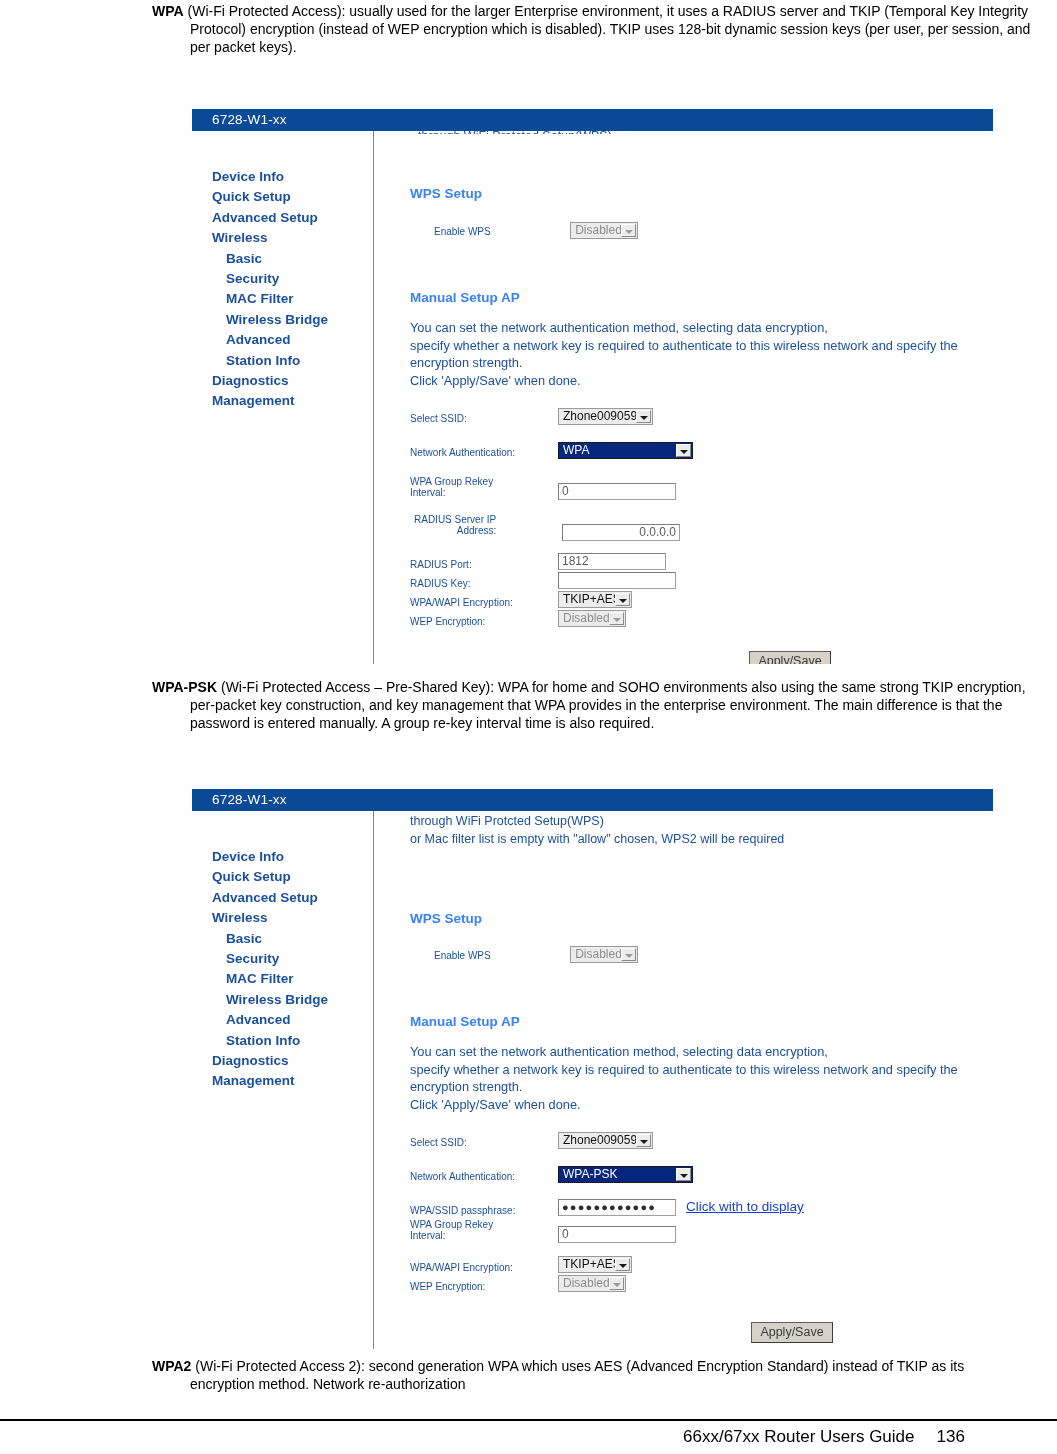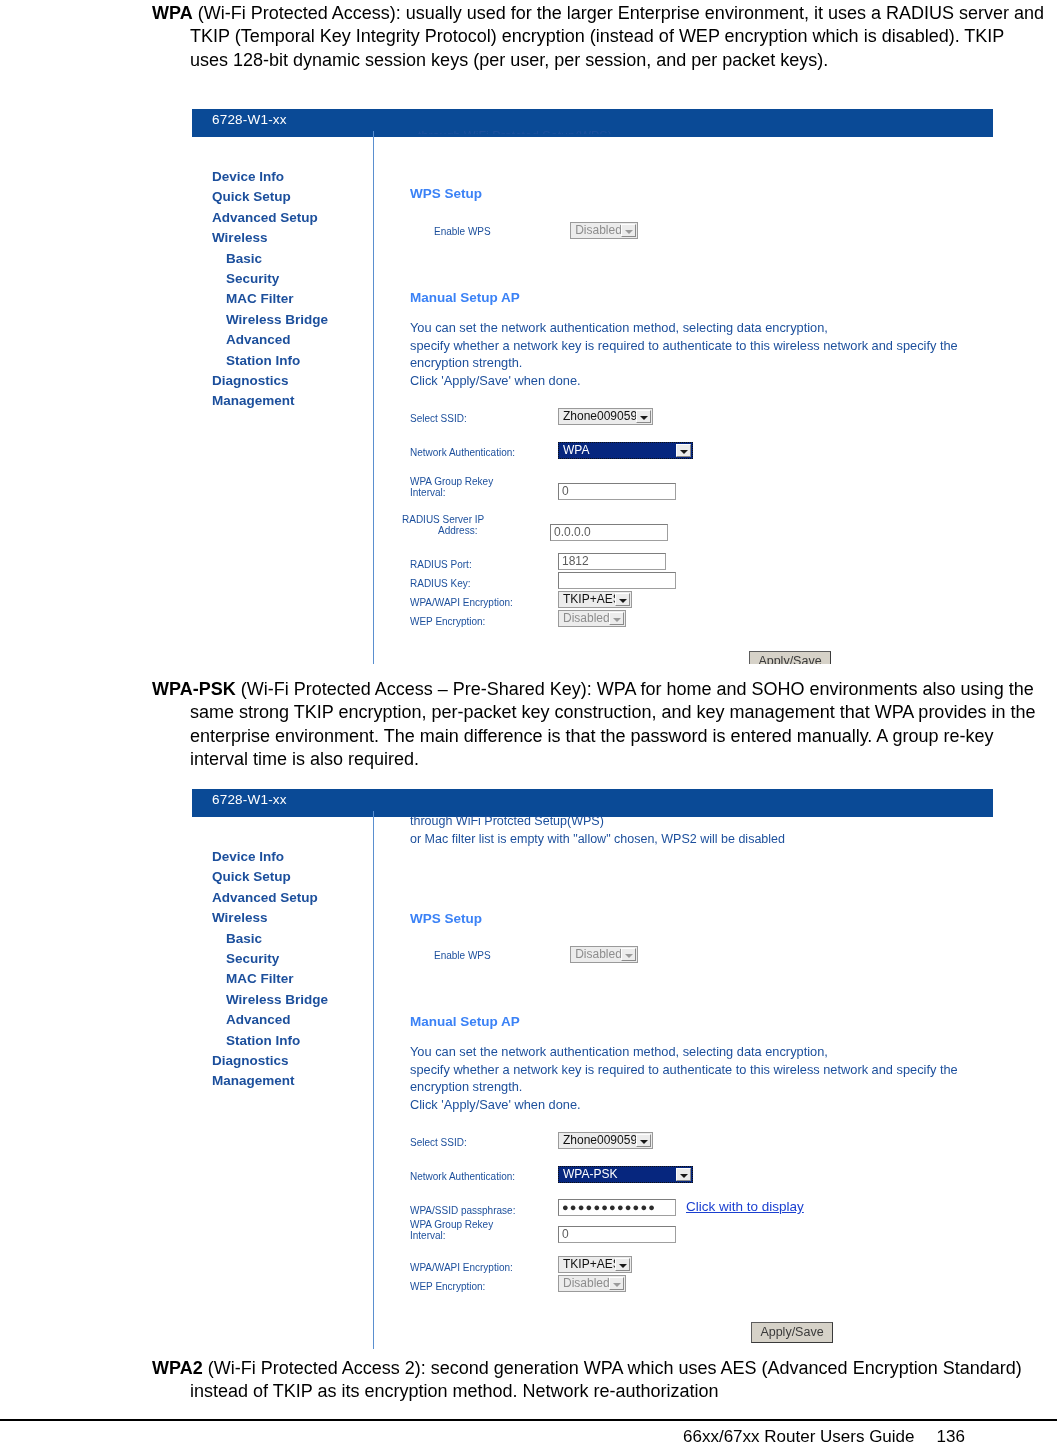--- a/index.html
+++ b/index.html
@@ -12,42 +12,42 @@
     height: 1454px;
     position: relative;
     font-family: "Liberation Sans", sans-serif;
     color: #000;
     overflow: hidden;
   }
 
   
   .prose {
     position: absolute;
-    font-size: 18px;
+    font-size: 14px;
     line-height: 1.30;
     color: #000;
     text-align: left;
   }
   .prose .term { font-weight: bold; }
   .prose .hang {
     display: block;
     padding-left: 38px;
     text-indent: -38px;
   }
 
   
   .router {
     position: absolute;
     background: #ffffff;
     overflow: hidden;
   }
   .router-titlebar {
     position: absolute;
     left: 0; top: 0;
-    height: 28px;
+    height: 22px;
     background: #0a4a96;
     color: #ffffff;
     font-size: 13.5px;
     font-weight: normal;
     line-height: 22px;
     padding-left: 20px;
     box-sizing: border-box;
     width: 100%;
     letter-spacing: .2px;
   }
@@ -287,21 +287,21 @@
           <span class="arrow"></span>
         </span>
       </div>
 
       <div class="row" style="left:36px; top:345px;">
         <span class="ui-lbl" style="display:block;">WPA Group Rekey</span>
         <span class="ui-lbl" style="display:block;">Interval:</span>
         <span class="txt" style="position:absolute; left:148px; top:7px; width:118px;">0</span>
       </div>
 
-      <div class="row" style="left:28px; top:383px;">
+      <div class="row" style="left:40px; top:383px;text-align:right;">
         <span class="ui-lbl" style="display:block;">RADIUS Server IP</span>
         <span class="ui-lbl" style="display:block;margin-left:36px;">Address:</span>
         <span class="txt" style="position:absolute; left:148px; top:10px; width:118px;">0.0.0.0</span>
       </div>
 
       <div class="row" style="left:36px; top:423px;">
         <span class="ui-lbl">RADIUS Port:</span>
         <span class="txt" style="position:absolute; left:148px; top:-1px; width:108px;">1812</span>
       </div>
 
@@ -358,21 +358,21 @@
       <div class="nav-item sub">Advanced</div>
       <div class="nav-item sub">Station Info</div>
       <div class="nav-item">Diagnostics</div>
       <div class="nav-item">Management</div>
     </div>
 
     <div class="content" style="left:182px; right:0;">
 
       <div style="position:absolute; left:36px; top:2px;">
         <div class="ui-note">through WiFi Protcted Setup(WPS)</div>
-        <div class="ui-note">or Mac filter list is empty with "allow" chosen, WPS2 will be disabled</div>
+        <div class="ui-note">or Mac filter list is empty with "allow" chosen, WPS2 will be required</div>
       </div>
 
       <div class="ui-h" style="position:absolute; left:36px; top:100px;">WPS Setup</div>
 
       <div class="row" style="left:60px; top:134px;">
         <span class="ui-lbl">Enable WPS</span>
         <span class="sel disabled" style="margin-left:75px; width:68px;">
           <span>Disabled</span>
           <span class="arrow"></span>
         </span>

